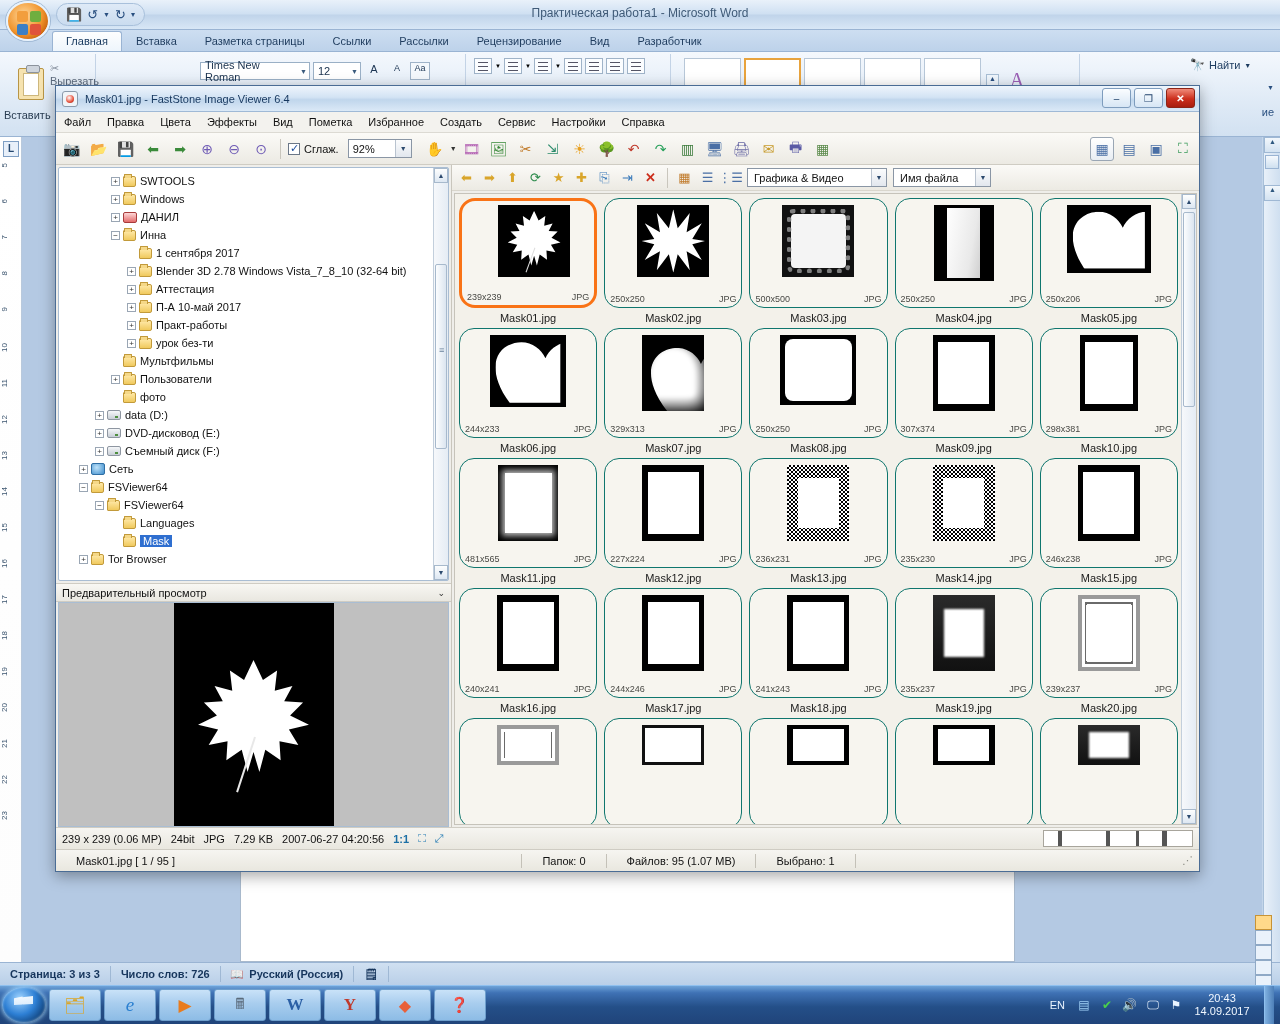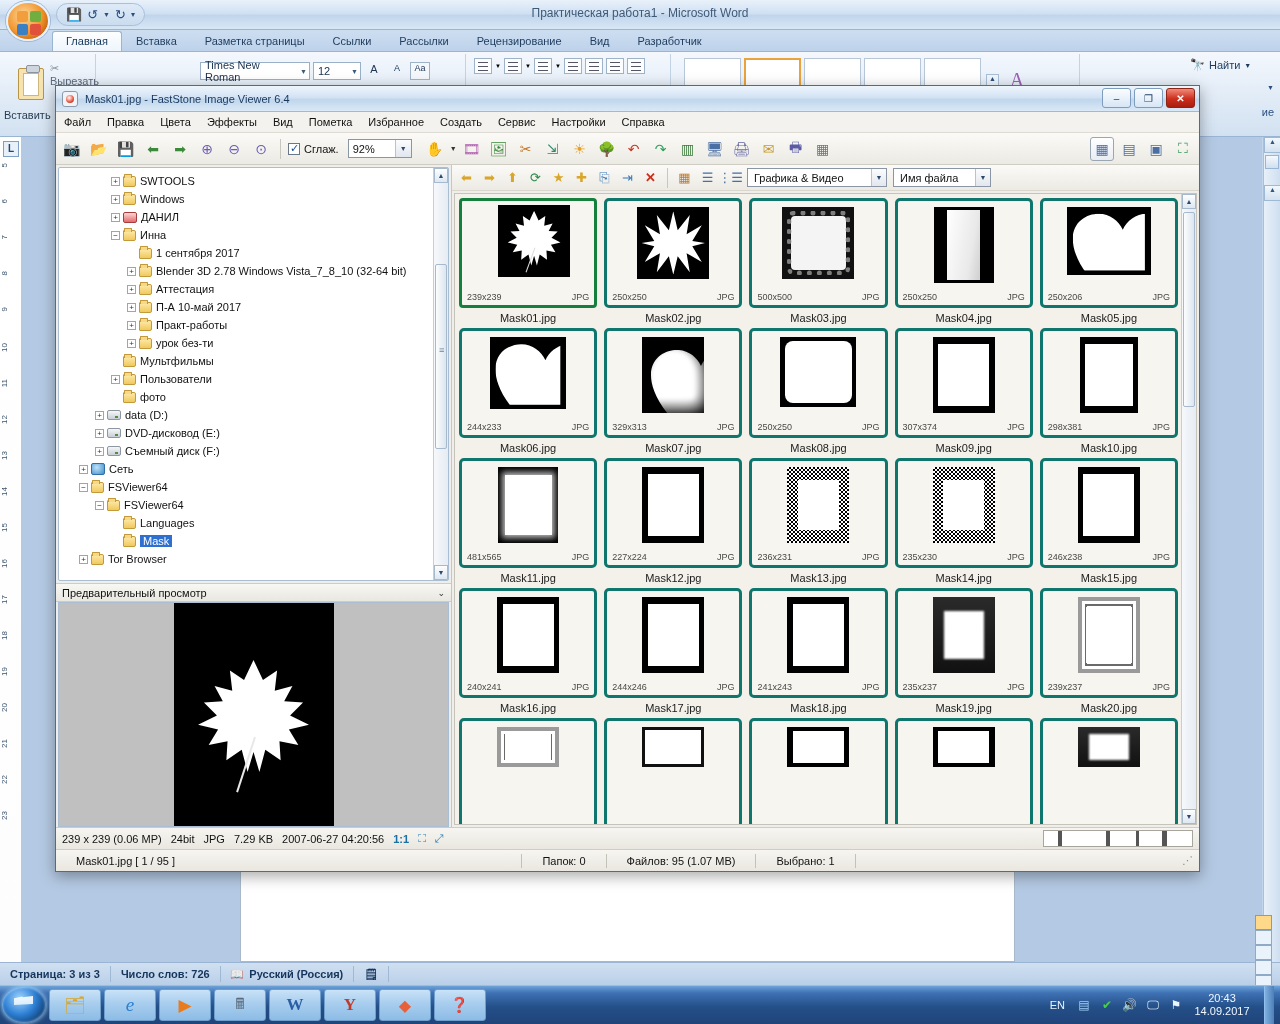--- a/index.html
+++ b/index.html
@@ -351,25 +351,25 @@
   .fs-thumbs {
     flex:1; background:#f3f1ea; position:relative; overflow:hidden;
     border:1px solid #c6c3ba; margin:2px;
   }
   .thumb-grid {
     position:absolute; left:4px; top:4px; right:18px;
     display:grid; grid-template-columns:repeat(5,1fr); gap:4px 7px;
   }
   .thumb-cell { display:flex; flex-direction:column; align-items:center; }
   .thumb-box {
-    width:100%; height:110px; border:3px solid #0f766e; border-radius:5px;
+    width:100%; height:110px; border:1px solid #0f766e; border-radius:15px;
     background:#f7f5ef; display:flex; flex-direction:column; align-items:center;
     justify-content:flex-start; padding:6px 4px 0; position:relative;
   }
-  .thumb-box.selected { border:3px solid #15803d; border-radius:4px; padding-top:4px;padding-left:16px; }
+  .thumb-box.selected { border:3px solid #f97316; border-radius:16px; padding-top:4px;padding-left:16px; }
   .thumb-art { background:#000; position:relative; overflow:hidden; }
   .thumb-meta {
     position:absolute; left:5px; right:5px; bottom:3px;
     display:flex; justify-content:space-between; font-size:9px; color:#4a4a46;
   }
   .thumb-name { font-size:11px; color:#1a1a1a; margin-top:4px; }
 
   .fst-scroll { position:absolute; right:0; top:0; bottom:0; width:15px;
                 background:linear-gradient(90deg,#f6f8fb,#e5ecf4); border-left:1px solid #c3cfdc; }
   .fst-thumb { position:absolute; left:1px; right:1px; top:18px; height:195px;

